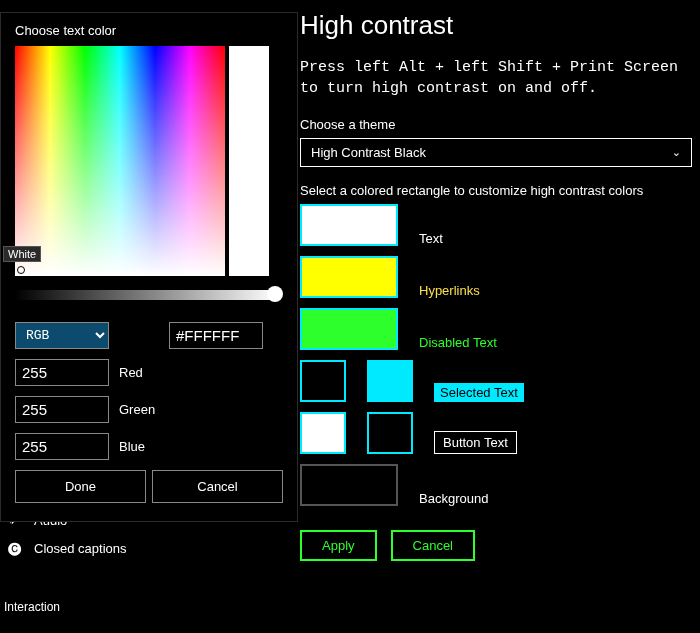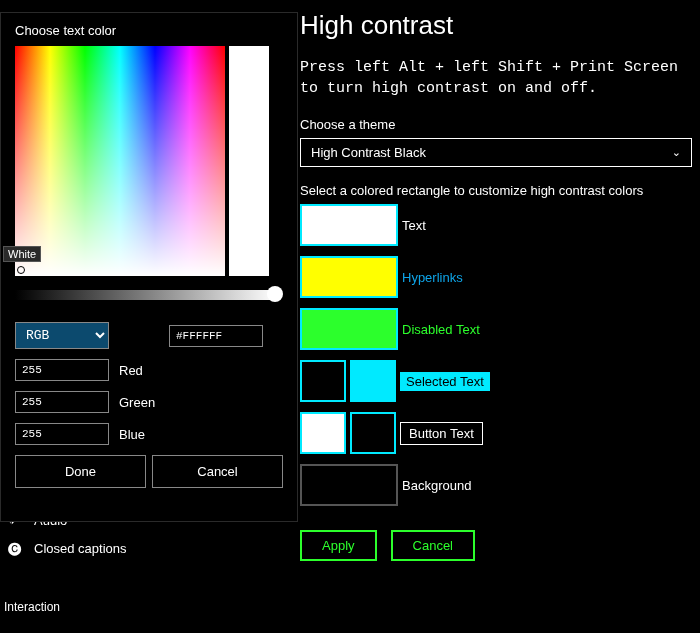--- a/index.html
+++ b/index.html
@@ -41,22 +41,22 @@
   padding: 6px 10px;
   width: 392px;
   display: flex;
   justify-content: space-between;
   align-items: center;
   margin-bottom: 16px;
 }
 .chev { font-size: 11px; }
 .swatch-row {
   display: flex;
-  align-items: center;
-  gap: 4px;
+  align-items: flex-end;
+  gap: 21px;
   margin-bottom: 10px;
 }
 .swatch {
   width: 98px;
   height: 42px;
   border: 2px solid #00eaff;
 }
 .swatch-small {
   width: 46px;
   height: 42px;
@@ -174,22 +174,22 @@
   width: 94px;
   font-family: Liberation Mono, monospace;
   font-size: 13px;
 }
 input.txt {
   background: #000;
   color: #fff;
   border: 1px solid #888;
   padding: 4px 6px;
   width: 94px;
-  font-family: Liberation Mono, monospace;
-  font-size: 11px;
+  font-family: Liberation Sans, sans-serif;
+  font-size: 15px;
 }
 .chan-label { font-size: 13px; }
 .btn-row {
   display: flex;
   gap: 6px;
   margin-top: 6px;
 }
 .btn {
   flex: 1;
   border: 1px solid #888;
@@ -210,21 +210,21 @@
     <span class="chev">⌄</span>
   </div>
   <div class="label">Select a colored rectangle to customize high contrast colors</div>
 
   <div class="swatch-row">
     <div class="swatch" style="background:#ffffff"></div>
     <span>Text</span>
   </div>
   <div class="swatch-row">
     <div class="swatch" style="background:#ffff00"></div>
-    <span style="color:#0ea5e9">Hyperlinks</span>
+    <span style="color:#fde047">Hyperlinks</span>
   </div>
   <div class="swatch-row">
     <div class="swatch" style="background:#2cff2c"></div>
     <span style="color:#2cff2c">Disabled Text</span>
   </div>
   <div class="swatch-row">
     <div class="swatch-small" style="background:#000"></div>
     <div class="swatch-small" style="background:#00eaff"></div>
     <span style="background:#00eaff; color:#000; padding:2px 6px">Selected Text</span>
   </div>

